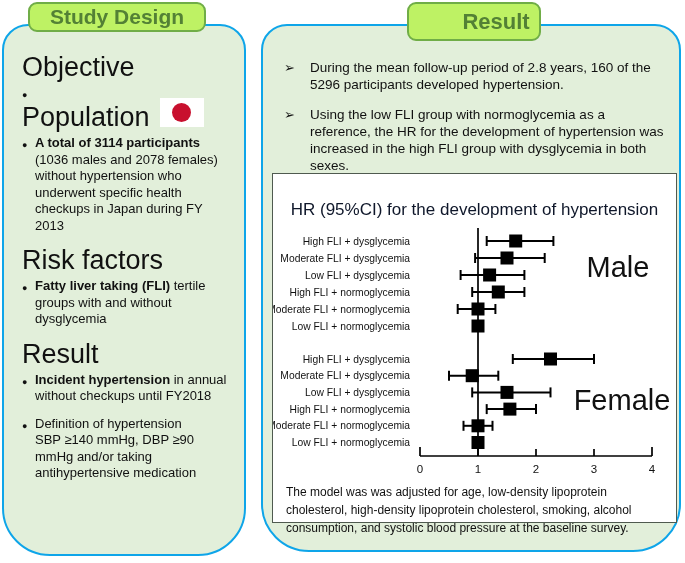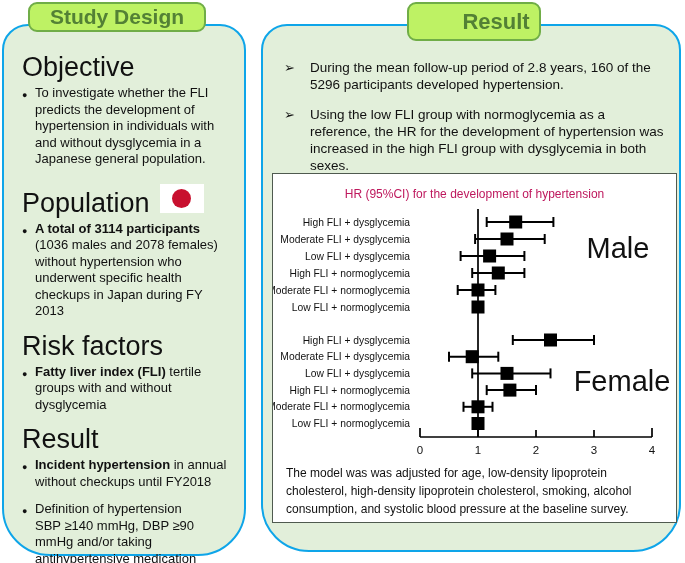--- a/index.html
+++ b/index.html
@@ -35,21 +35,21 @@
     border-radius:50%; background:#c8102e; }
 
   
   .rcontent { padding:33px 14px 0 20px; }
   .rbullet { position:relative; padding-left:27px; font-size:13.5px; line-height:17px; margin-bottom:13px; }
   .rbullet .arr { position:absolute; left:1px; top:0; font-size:13px; }
 
   
   #plot-box { position:absolute; left:9px; top:147px; width:405px; height:350px; background:#fff;
     border:1px solid #4f5a4f; }
-  #plot-title { text-align:center; font-size:12px; padding-top:13px; color:#be185d; }
+  #plot-title { text-align:center; font-size:17px; padding-top:26px; color:#0f172a; }
   #forest-svg { display:block; }
   #plot-footnote { font-size:12px; line-height:18px; padding:5px 10px 0 13px; color:#111; }
 </style>
 </head>
 <body>
 
 <div id="canvas">
 
   <div class="title-box" id="study-design-title">
     <span>Study Design</span>
@@ -58,40 +58,40 @@
   <div class="title-box" id="result-title">
     <span>Result</span>
   </div>
 
   <div class="panel" id="study-design-panel">
     <div class="lcontent">
 
       <div class="sect">
         <div class="heading">Objective</div>
         <div class="bullet">
-          <span class="dot">●</span><span><span>To investigate whether the FLI predicts the development of hypertension in individuals with and without dysglycemia in a Japanese general population.</span></span>
+          <span class="dot">●</span>
         </div>
       </div>
 
       <div class="sect">
         <div class="heading-row">
           <div class="heading">Population</div>
           <div class="flag">
               <span class="sun"></span>
             </div>
         </div>
         <div class="bullet">
           <span class="dot">●</span><span><span class="b">A total of 3114 participants</span><span> (1036 males and 2078 females) without hypertension who underwent specific health checkups in Japan during FY 2013</span></span>
         </div>
       </div>
 
       <div class="sect">
         <div class="heading">Risk factors</div>
         <div class="bullet">
-          <span class="dot">●</span><span><span class="b">Fatty liver index (FLI)</span><span> tertile groups with and without dysglycemia</span></span>
+          <span class="dot">●</span><span><span class="b">Fatty liver taking (FLI)</span><span> tertile groups with and without dysglycemia</span></span>
         </div>
       </div>
 
       <div class="sect">
         <div class="heading">Result</div>
         <div class="bullet">
           <span class="dot">●</span><span><span class="b">Incident hypertension</span><span> in annual without checkups until FY2018</span></span>
         </div>
         <div class="bullet">
           <span class="dot">●</span><span><span>Definition of hypertension</span><br><span>SBP ≥140 mmHg, DBP ≥90 mmHg and/or taking antihypertensive medication</span></span>

